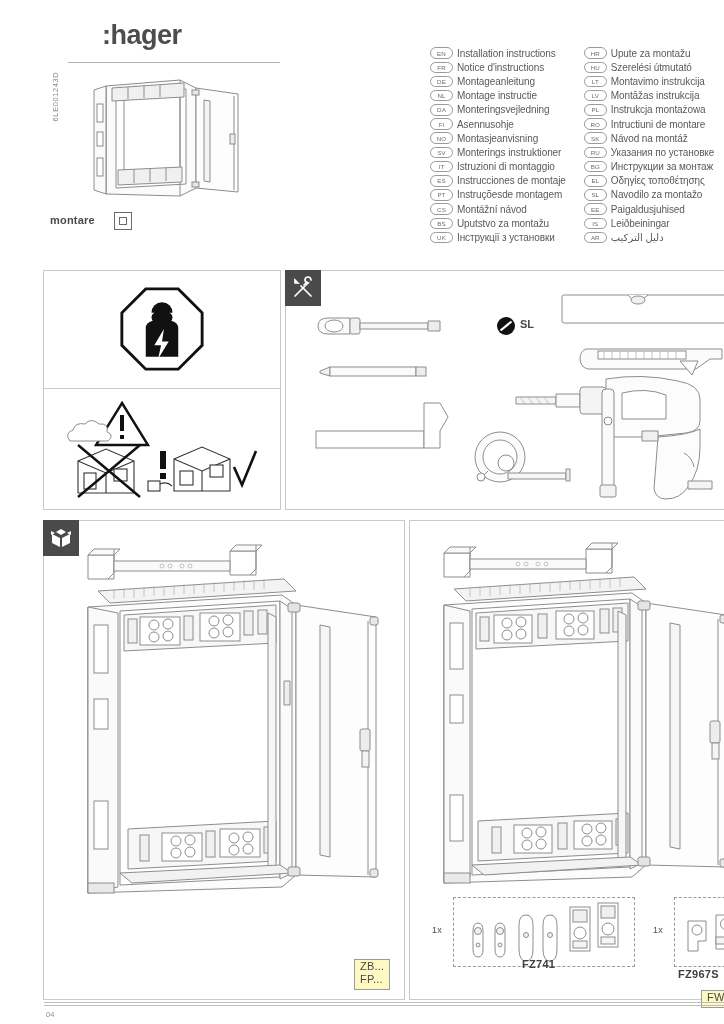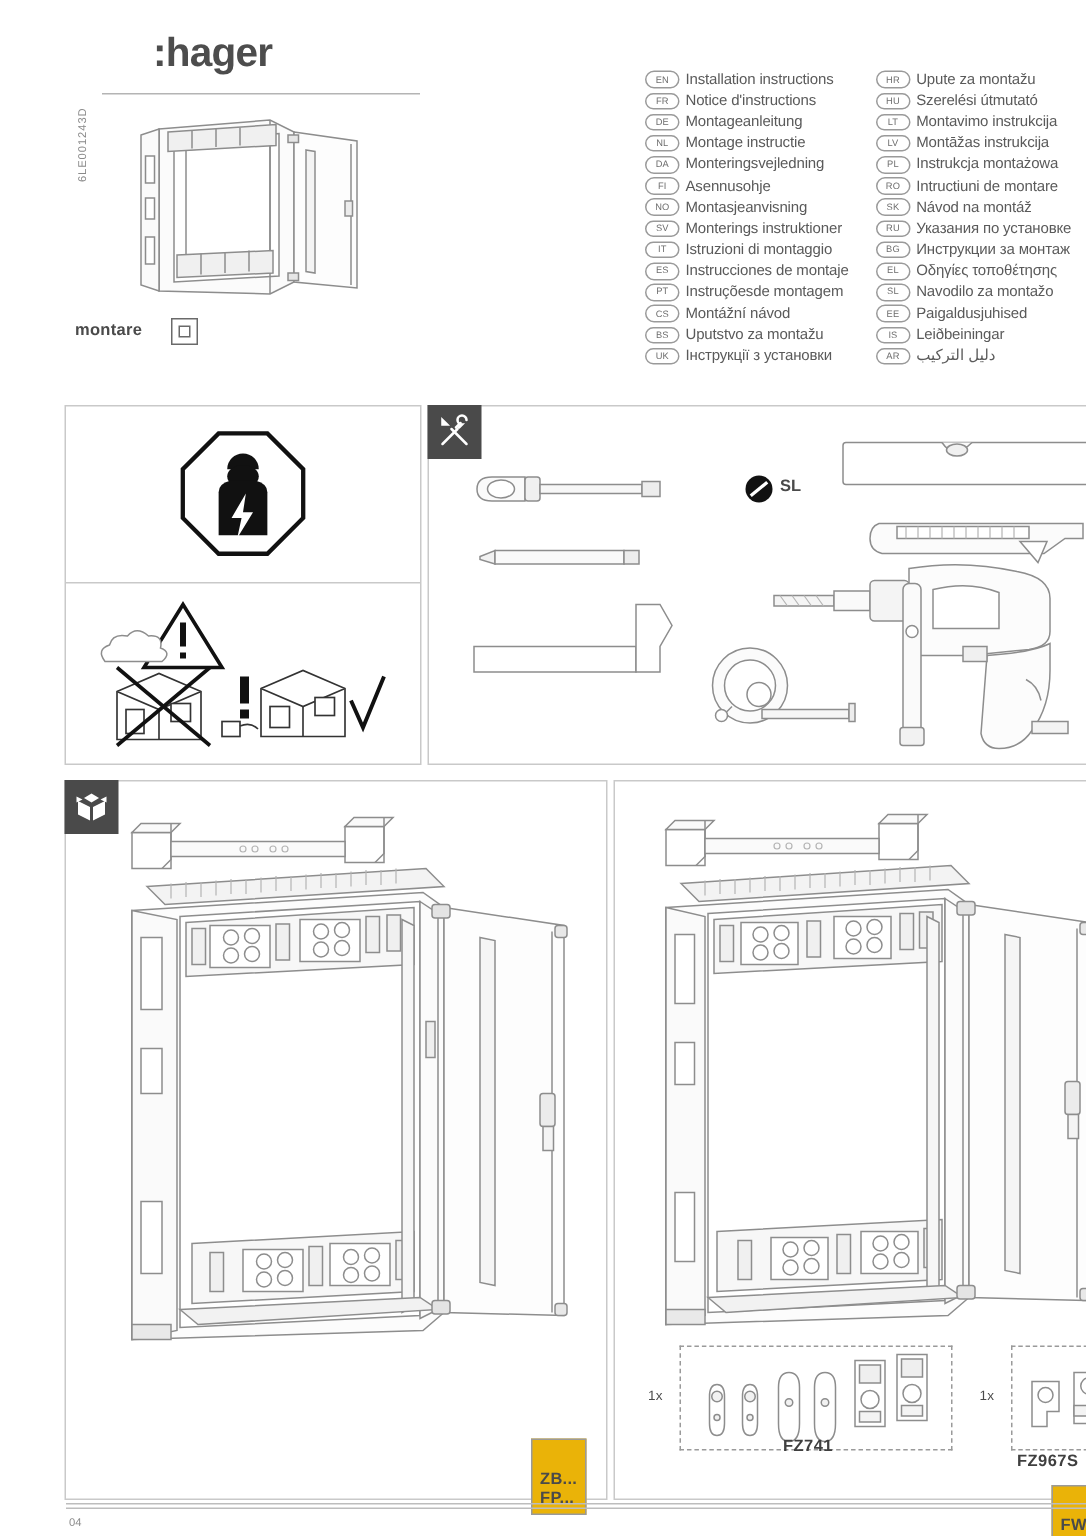--- a/index.html
+++ b/index.html
@@ -42,22 +42,22 @@
   .pAdiv{position:absolute;left:0;top:117px;width:100%;height:1px;background:#c9c9c9;}
   .pB{left:247px;top:270px;width:472px;height:238px;}
   .pC{left:5px;top:520px;width:360px;height:478px;}
   .pD{left:371px;top:520px;width:348px;height:478px;}
 
   .tag{position:absolute;left:-1px;top:-1px;width:36px;height:36px;background:#4a4a4a;
        display:flex;align-items:center;justify-content:center;}
   .tag svg{width:24px;height:24px;}
 
   
-  .refbox{position:absolute;border:1px solid #9a9a9a;background:#eab308;
-          padding:20px 5px 3px 5px;font-size:11px;font-weight:bold;color:#4a4a4a;
+  .refbox{position:absolute;border:1px solid #9a9a9a;background:#fef9c3;
+          padding:0 5px 3px 5px;font-size:11px;font-weight:normal;color:#4a4a4a;
           line-height:13px;letter-spacing:.2px;}
   .ref-zb{left:315px;top:962px;}
   .ref-fwb{left:663px;top:990px;}
 
   .qty{position:absolute;font-size:9px;color:#4a4a4a;letter-spacing:.2px;}
   .kitlbl{position:absolute;font-size:11px;font-weight:bold;color:#3f3f3f;
           letter-spacing:.3px;}
   .dashbox{position:absolute;border:1px dashed #9a9a9a;}
 
   .footline1{position:absolute;left:6px;top:1002px;width:712px;height:1px;background:#bdbdbd;}

